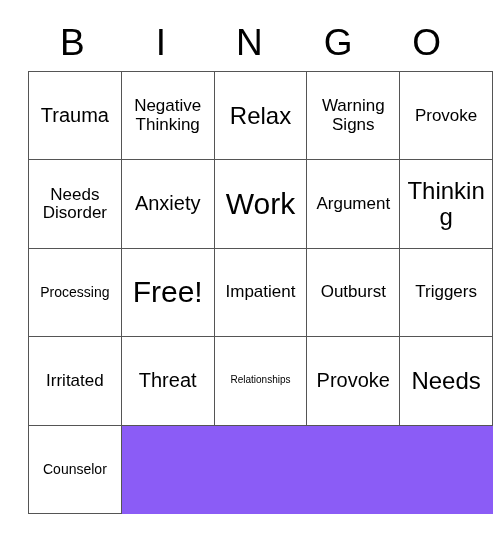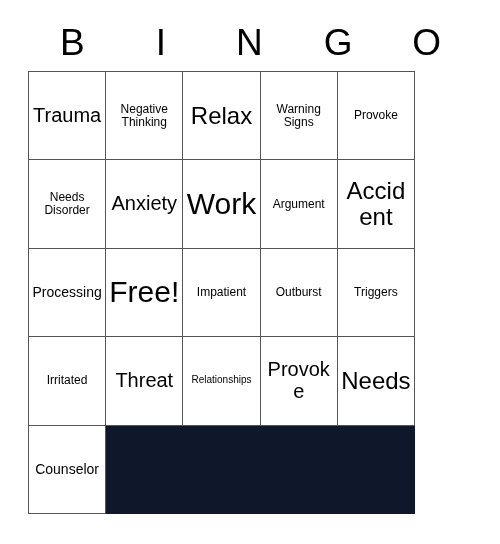--- a/index.html
+++ b/index.html
@@ -45,29 +45,29 @@
     letter-spacing: 0px;
     color: #000000;
     -webkit-font-smoothing: antialiased;
   }
 
   
   .grid {
     position: absolute;
     left: 28px;
     top: 71px;
-    width: 387px;
+    width: 465px;
     height: 443px;
     box-sizing: border-box;
     border-top: 1px solid #555555;
     border-left: 1px solid #555555;
     display: grid;
     grid-template-columns: repeat(5, 1fr);
     grid-template-rows: repeat(5, 1fr);
-    background: #0f172a;
+    background: #8b5cf6;
   }
   .cell {
     box-sizing: border-box;
     border-right: 1px solid #555555;
     border-bottom: 1px solid #555555;
     display: flex;
     align-items: center;
     justify-content: center;
     text-align: center;
     padding: 2px 3px;
@@ -79,21 +79,21 @@
     width: 100%;
     line-height: 1.08;
     color: #000000;
     word-wrap: break-word;
     overflow-wrap: break-word;
   }
 
   
   .t-xs  { font-size: 10px; }
   .t-sm  { font-size: 14px; text-align: center; }
-  .t-md  { font-size: 12px; }
+  .t-md  { font-size: 17px; }
   .t-lg  { font-size: 20px; }
   .t-xl  { font-size: 24px; }
   .t-xxl { font-size: 30px; }
 </style>
 </head>
 <body>
 
 <div class="card">
 
   <div class="header-row">
@@ -138,21 +138,21 @@
         <span class="cell-text t-lg">Anxiety</span>
       </div>
     <div class="cell">
         <span class="cell-text t-xxl">Work</span>
       </div>
     <div class="cell">
         <span class="cell-text t-md">Argument</span>
       </div>
 
     <div class="cell">
-        <span class="cell-text t-xl">Accident</span>
+        <span class="cell-text t-xl">Thinking</span>
       </div>
     <div class="cell">
         <span class="cell-text t-sm">Processing</span>
       </div>
     <div class="cell">
         <span class="cell-text t-xxl">Free!</span>
       </div>
     <div class="cell">
         <span class="cell-text t-md">Impatient</span>
       </div>

